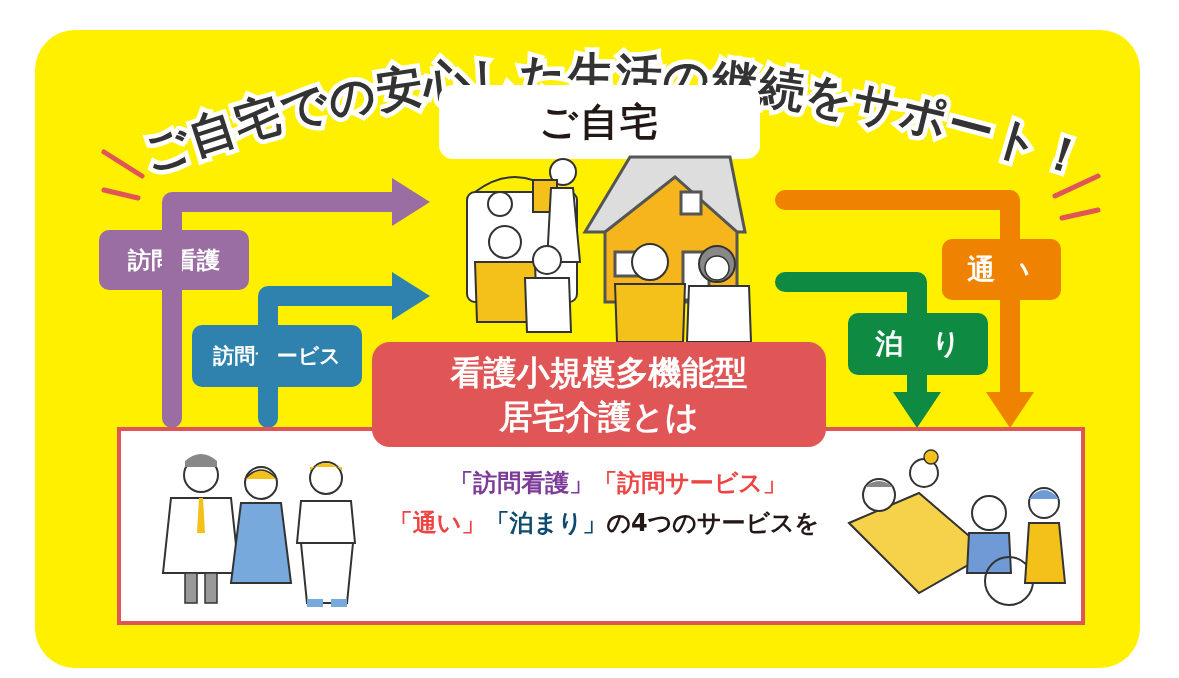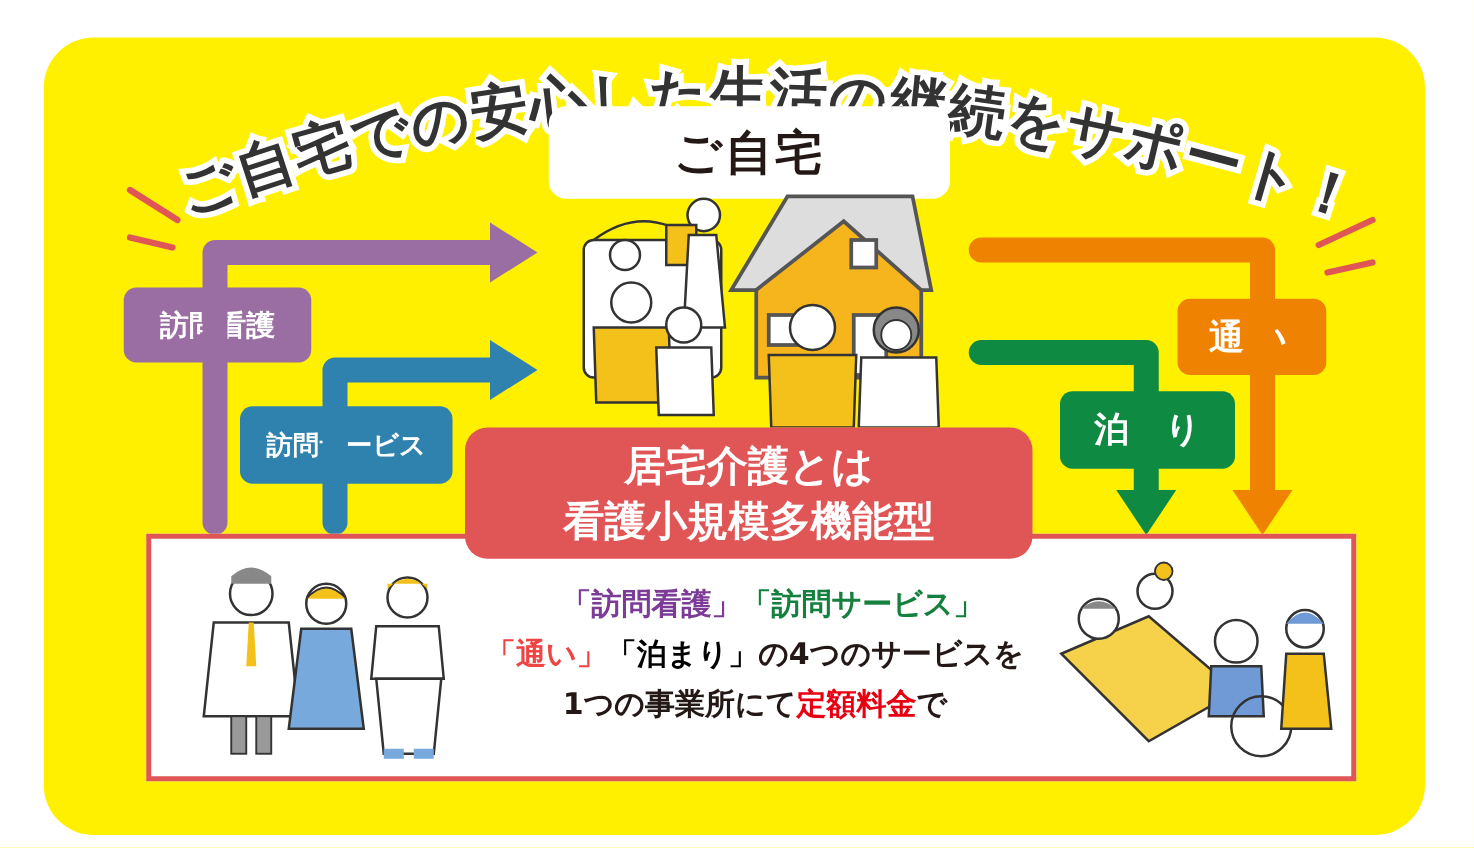--- a/index.html
+++ b/index.html
@@ -10,23 +10,23 @@
   .home-label{position:absolute;left:439px;top:85px;width:321px;height:74px;background:#fff;border-radius:14px;display:flex;align-items:center;justify-content:center;font-size:38px;font-weight:bold;color:#231815;letter-spacing:2px;}
   .pill{position:absolute;color:#fff;font-weight:bold;border-radius:10px;display:flex;align-items:center;justify-content:center;}
   .pill-purple{left:99px;top:230px;width:150px;height:60px;background:#9a6ea2;font-size:23px;}
   .pill-blue{left:192px;top:325px;width:170px;height:62px;background:#2f82ae;font-size:21px;}
   .pill-orange{left:942px;top:239px;width:119px;height:61px;background:#ef8200;font-size:28px;letter-spacing:6px;}
   .pill-green{left:848px;top:313px;width:140px;height:62px;background:#0f8a42;font-size:28px;}
   .title-box{position:absolute;left:372px;top:342px;width:454px;height:105px;background:#e05555;border-radius:18px;color:#fff;font-size:33px;font-weight:bold;text-align:center;line-height:44px;display:flex;flex-direction:column;justify-content:center;z-index:3;}
   .desc-box{position:absolute;left:117px;top:427px;width:968px;height:198px;background:#fff;border:4px solid #e05555;box-sizing:border-box;z-index:2;}
   .desc-text{position:absolute;left:238px;top:32px;width:490px;text-align:center;font-size:24px;font-weight:bold;line-height:40px;color:#231815;}
   .c-purple{color:#7b3b97;margin-left:28px;}
-  .c-blue{color:#15803d;}
+  .c-blue{color:#ef4444;}
   .c-orange{color:#ef4444;}
-  .c-green{color:#000000;}
+  .c-green{color:#0c4a6e;}
   .c-red{color:#e60012;}
   .illus{position:absolute;}
   .arrows{position:absolute;left:0;top:0;z-index:1;}
 </style>
 </head>
 <body>
 
 <div class="panel"></div>
 
 <svg class="arrows" width="1179" height="678">
@@ -111,22 +111,22 @@
     <path d="M234 134 L294 134 L296 190 L232 190 Z" fill="#fff" stroke="#333" stroke-width="2"></path>
   </g>
 </svg>
 
 <div class="pill pill-purple">訪問看護</div>
 <div class="pill pill-blue">訪問サービス</div>
 <div class="pill pill-orange">通い</div>
 <div class="pill pill-green">泊まり</div>
 
 <div class="title-box">
+  <div>看護小規模多機能型</div>
   <div>居宅介護とは</div>
-  <div>看護小規模多機能型</div>
 </div>
 
 <div class="desc-box">
 
   <svg class="illus" style="left:20px;top:12px" width="230" height="170">
     <g>
       <circle cx="60" cy="32" r="17" fill="#fff" stroke="#333" stroke-width="2"></circle>
       <path d="M44 18 Q60 4 76 18 L76 24 L44 24 Z" fill="#888"></path>
       <path d="M30 55 L90 55 L98 130 L22 130 Z" fill="#fff" stroke="#333" stroke-width="2"></path>
       <polygon points="58,55 62,55 64,90 56,90" fill="#f4c11a"></polygon>
@@ -148,23 +148,20 @@
     </g>
   </svg>
 
   <div class="desc-text">
     <div>
       <span class="c-purple">「訪問看護」</span><span class="c-blue">「訪問サービス」</span>
     </div>
     <div>
       <span class="c-orange">「通い」</span><span class="c-green">「泊まり」</span><span>の4つのサービスを</span>
     </div>
-    <div>
-      <span>1つの事業所にて</span><span class="c-red">定額料金</span><span>で</span>
-    </div>
   </div>
 
   <svg class="illus" style="left:718px;top:12px" width="240" height="170">
     <g>
       <path d="M10 80 L80 50 L150 110 L80 150 Z" fill="#f6d24a" stroke="#333" stroke-width="2"></path>
       <circle cx="40" cy="52" r="16" fill="#fff" stroke="#333" stroke-width="2"></circle>
       <path d="M26 44 Q40 32 54 44" fill="#888"></path>
     </g>
     <g>
       <circle cx="85" cy="30" r="14" fill="#fff" stroke="#333" stroke-width="2"></circle>

